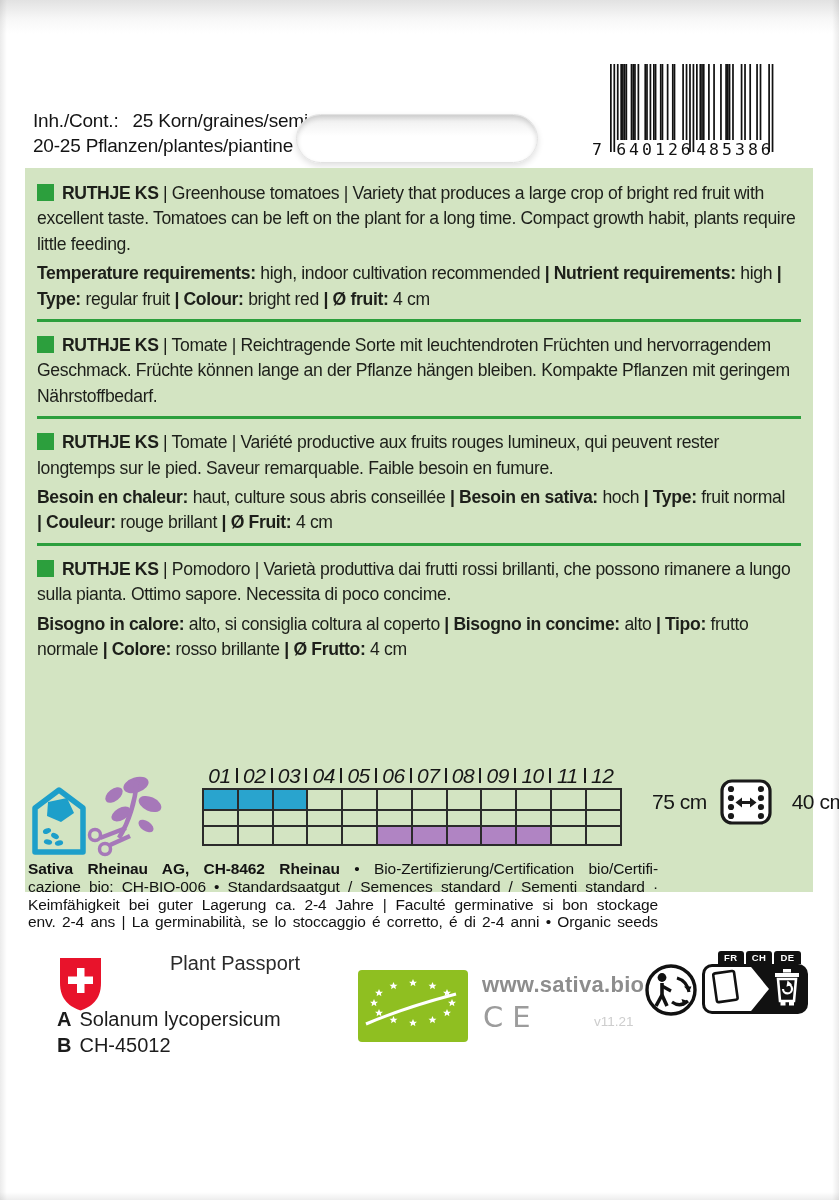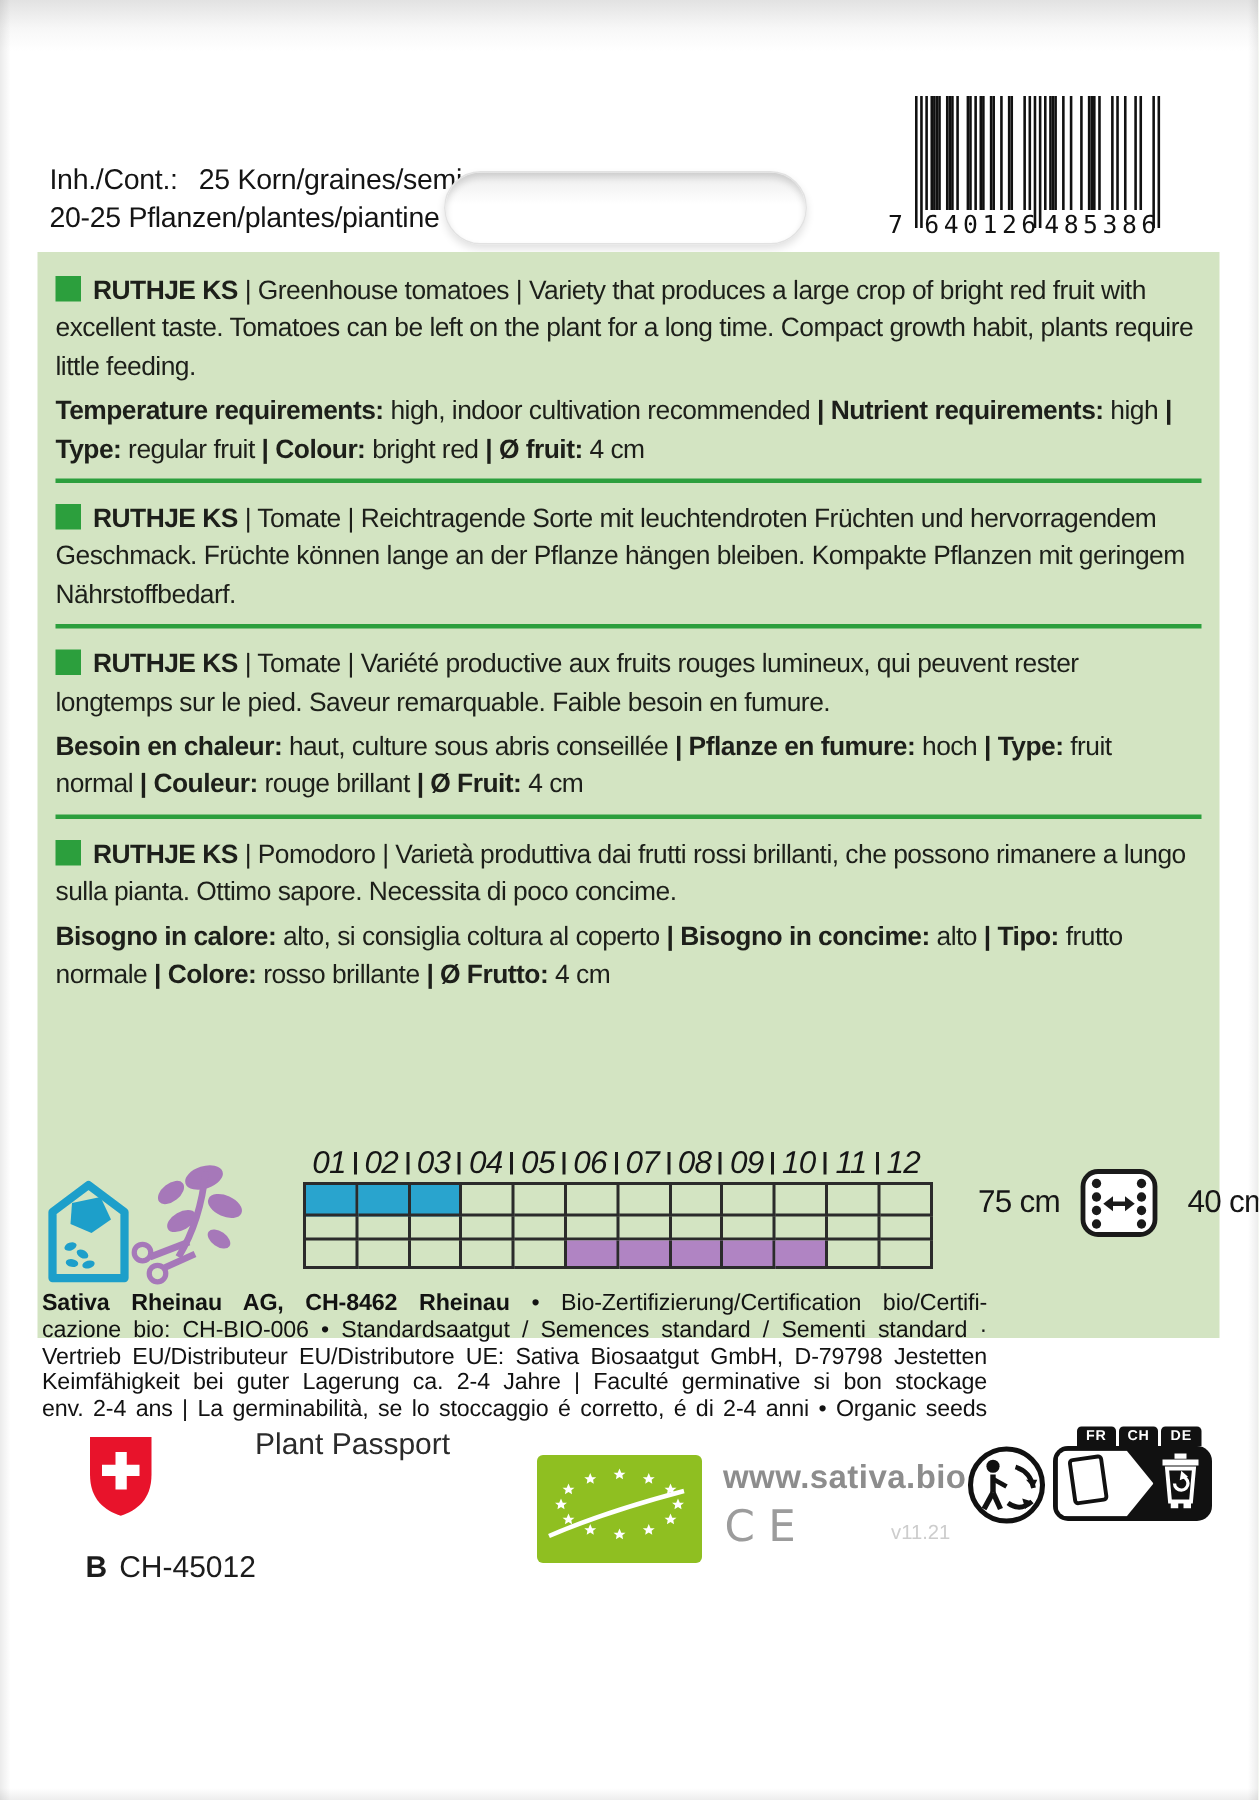--- a/index.html
+++ b/index.html
@@ -153,21 +153,21 @@
         <p class="desc"><span class="bullet"></span><b>RUTHJE KS</b><span> | Greenhouse tomatoes | Variety that produces a large crop of bright red fruit with excellent taste. Tomatoes can be left on the plant for a long time. Compact growth habit, plants require little feeding.</span></p>
         <p class="specs"><b>Temperature requirements:</b><span> high, indoor cultivation recommended </span><b>| Nutrient requirements:</b><span> high </span><b>| Type:</b><span> regular fruit </span><b>| Colour:</b><span> bright red </span><b>| Ø fruit:</b><span> 4 cm</span></p>
       </div>
       <div class="divider"></div>
       <div class="section">
         <p class="desc"><span class="bullet"></span><b>RUTHJE KS</b><span> | Tomate | Reichtragende Sorte mit leuchtendroten Früchten und hervorragendem Geschmack. Früchte können lange an der Pflanze hängen bleiben. Kompakte Pflanzen mit geringem Nährstoffbedarf.</span></p>
       </div>
       <div class="divider"></div>
       <div class="section">
         <p class="desc"><span class="bullet"></span><b>RUTHJE KS</b><span> | Tomate | Variété productive aux fruits rouges lumineux, qui peuvent rester longtemps sur le pied. Saveur remarquable. Faible besoin en fumure.</span></p>
-        <p class="specs"><b>Besoin en chaleur:</b><span> haut, culture sous abris conseillée </span><b>| Pflanze en fumure:</b><span> hoch </span><b>| Type:</b><span> fruit normal </span><b>| Couleur:</b><span> rouge brillant </span><b>| Ø Fruit:</b><span> 4 cm</span></p>
+        <p class="specs"><b>Besoin en chaleur:</b><span> haut, culture sous abris conseillée </span><b>| Besoin en sativa:</b><span> hoch </span><b>| Type:</b><span> fruit normal </span><b>| Couleur:</b><span> rouge brillant </span><b>| Ø Fruit:</b><span> 4 cm</span></p>
       </div>
       <div class="divider"></div>
       <div class="section">
         <p class="desc"><span class="bullet"></span><b>RUTHJE KS</b><span> | Pomodoro | Varietà produttiva dai frutti rossi brillanti, che possono rimanere a lungo sulla pianta. Ottimo sapore. Necessita di poco concime.</span></p>
         <p class="specs"><b>Bisogno in calore:</b><span> alto, si consiglia coltura al coperto </span><b>| Bisogno in concime:</b><span> alto </span><b>| Tipo:</b><span> frutto normale </span><b>| Colore:</b><span> rosso brillante </span><b>| Ø Frutto:</b><span> 4 cm</span></p>
       </div>
     </div>
 
   <span class="gh-icon">
     <svg width="56" height="70" viewBox="0 0 56 70">
@@ -300,33 +300,33 @@
             <circle cx="30" cy="26" r="9" fill="#fff"></circle>
             <ellipse cx="32" cy="21.5" rx="4.4" ry="2.8" fill="#111" transform="rotate(-35 32 21.5)"></ellipse>
             <ellipse cx="27.5" cy="30.5" rx="4.4" ry="2.8" fill="#111" transform="rotate(25 27.5 30.5)"></ellipse>
           </svg></span>
       </div>
     </div>
 
   <div class="legal" id="legal">
       <div class="legal-line"><b>Sativa Rheinau AG, CH-8462 Rheinau</b><span> • Bio-Zertifizierung/Certification bio/Certifi-</span></div>
       <div class="legal-line"><span>cazione bio: CH-BIO-006 • Standardsaatgut / Semences standard / Sementi standard ·</span></div>
-      <div class="legal-line"><span>Vertrieb EU/Distributeur EU/Distributore UE: Sativa Biosaatgut GmbH, D-79798 Jestetten</span></div>
       <div class="legal-line"><span>Keimfähigkeit bei guter Lagerung ca. 2-4 Jahre | Faculté germinative si bon stockage</span></div>
       <div class="legal-line"><span>env. 2-4 ans | La germinabilità, se lo stoccaggio é corretto, é di 2-4 anni • Organic seeds</span></div>
     </div>
 
   <span class="swiss-shield">
     <svg width="47" height="57" viewBox="0 0 47 57">
         <path d="M3,3 H44 V28 C44,45 34,52 23.5,55.5 C13,52 3,45 3,28 Z" fill="#e8132b"></path>
         <rect x="20" y="13" width="7.5" height="25" fill="#fff"></rect>
         <rect x="11" y="21.5" width="25" height="7.5" fill="#fff"></rect>
       </svg>
   </span>
   <div class="pp-title">Plant Passport</div>
+  <div class="pp-line pp-a"><b>A</b><span>Solanum lycopersicum</span></div>
   <div class="pp-line pp-b"><b>B</b><span>CH-45012</span></div>
 
   <div class="eu-logo">
     <svg width="110" height="72" viewBox="0 0 110 72">
       <defs>
           <path id="st" d="M0,-4 L1.18,-1.24 L4,-1.24 L1.9,0.47 L2.35,3.24 L0,1.6 L-2.35,3.24 L-1.9,0.47 L-4,-1.24 L-1.18,-1.24 Z" fill="#fff"></path>
         </defs>
       <path d="M8,54 Q45,38 98,24" fill="none" stroke="#fff" stroke-width="3"></path>
       <use href="#st" transform="translate(94,33)"></use>
         <use href="#st" transform="translate(89,43)"></use>

